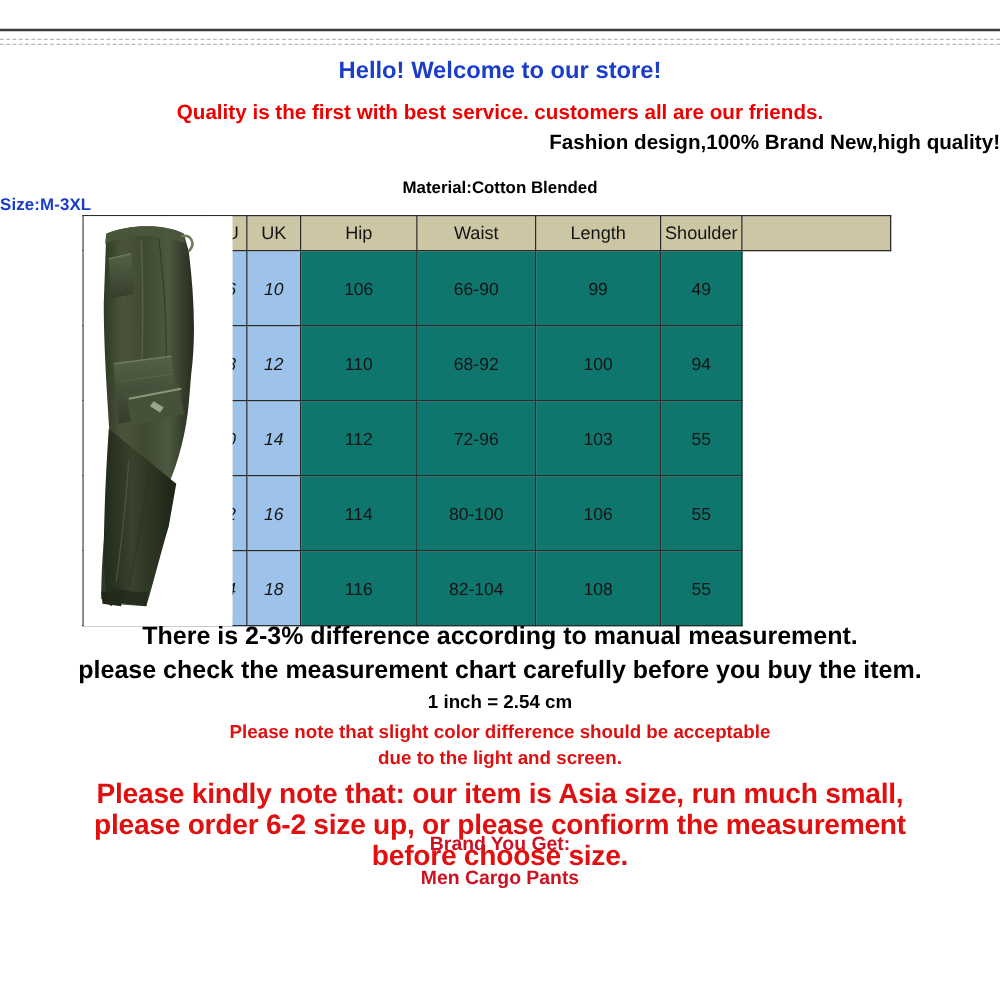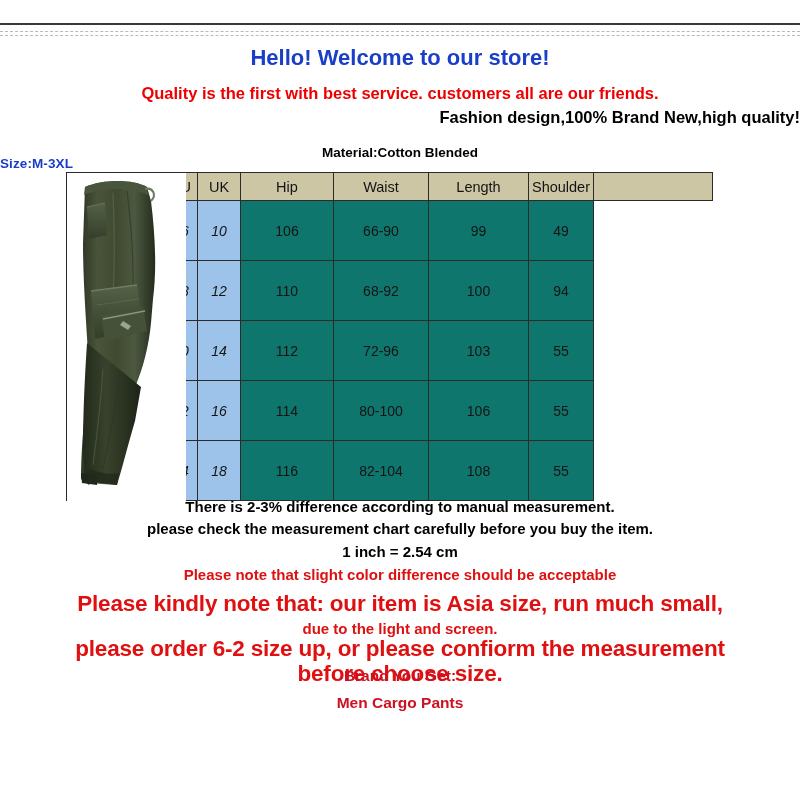--- a/index.html
+++ b/index.html
@@ -40,21 +40,21 @@
     width: 800px;
     text-align: center;
   }
   .hl {
     margin: 0;
     line-height: 1.0;
     font-weight: bold;
   }
   .hl-welcome {
     color: #1a3ec8;
-    font-size: 22px;
+    font-size: 19px;
     padding-top: 7px;
   }
   .hl-quality {
     color: #ee0000;
     font-size: 16.5px;
     padding-top: 16px;
   }
   .hl-fashion {
     color: #000000;
     font-size: 16.5px;
@@ -148,21 +148,21 @@
     width: 800px;
     text-align: center;
   }
   .note {
     margin: 0;
     line-height: 1.05;
     font-weight: bold;
   }
   .note-blk {
     color: #000000;
-    font-size: 15px;
+    font-size: 20px;
     padding-top: 5px;
   }
   .note-blk.n2 { padding-top: 6px; }
   .note-blk.n3 { padding-top: 7px; font-size: 15px; }
   .note-red {
     color: #dd1111;
     font-size: 15px;
     padding-top: 8px;
   }
   .note-red.n5 { padding-top: 5px; }
@@ -340,22 +340,22 @@
       <td>55</td>
     </tr>
   </tbody>
 </table>
 
 <div class="notes">
   <p class="note note-blk">There is 2-3% difference according to manual measurement.</p>
   <p class="note note-blk n2">please check the measurement chart carefully before you buy the item.</p>
   <p class="note note-blk n3">1 inch = 2.54 cm</p>
   <p class="note note-red">Please note that slight color difference should be acceptable</p>
+  <p class="note note-red n5">due to the light and screen.</p>
   <p class="note note-big">Please  kindly note that: our item is Asia size, run much small,</p>
-  <p class="note note-red n5">due to the light and screen.</p>
   <p class="note note-big b2">please order 6-2 size up, or please confiorm the measurement</p>
   <p class="note note-big b3">before choose size.</p>
 </div>
 
 <div class="whatyouget">
   <p class="wyg">Brand You Get:</p>
   <p class="wyg l2">Men Cargo Pants</p>
 </div>
 
 </body></html>

